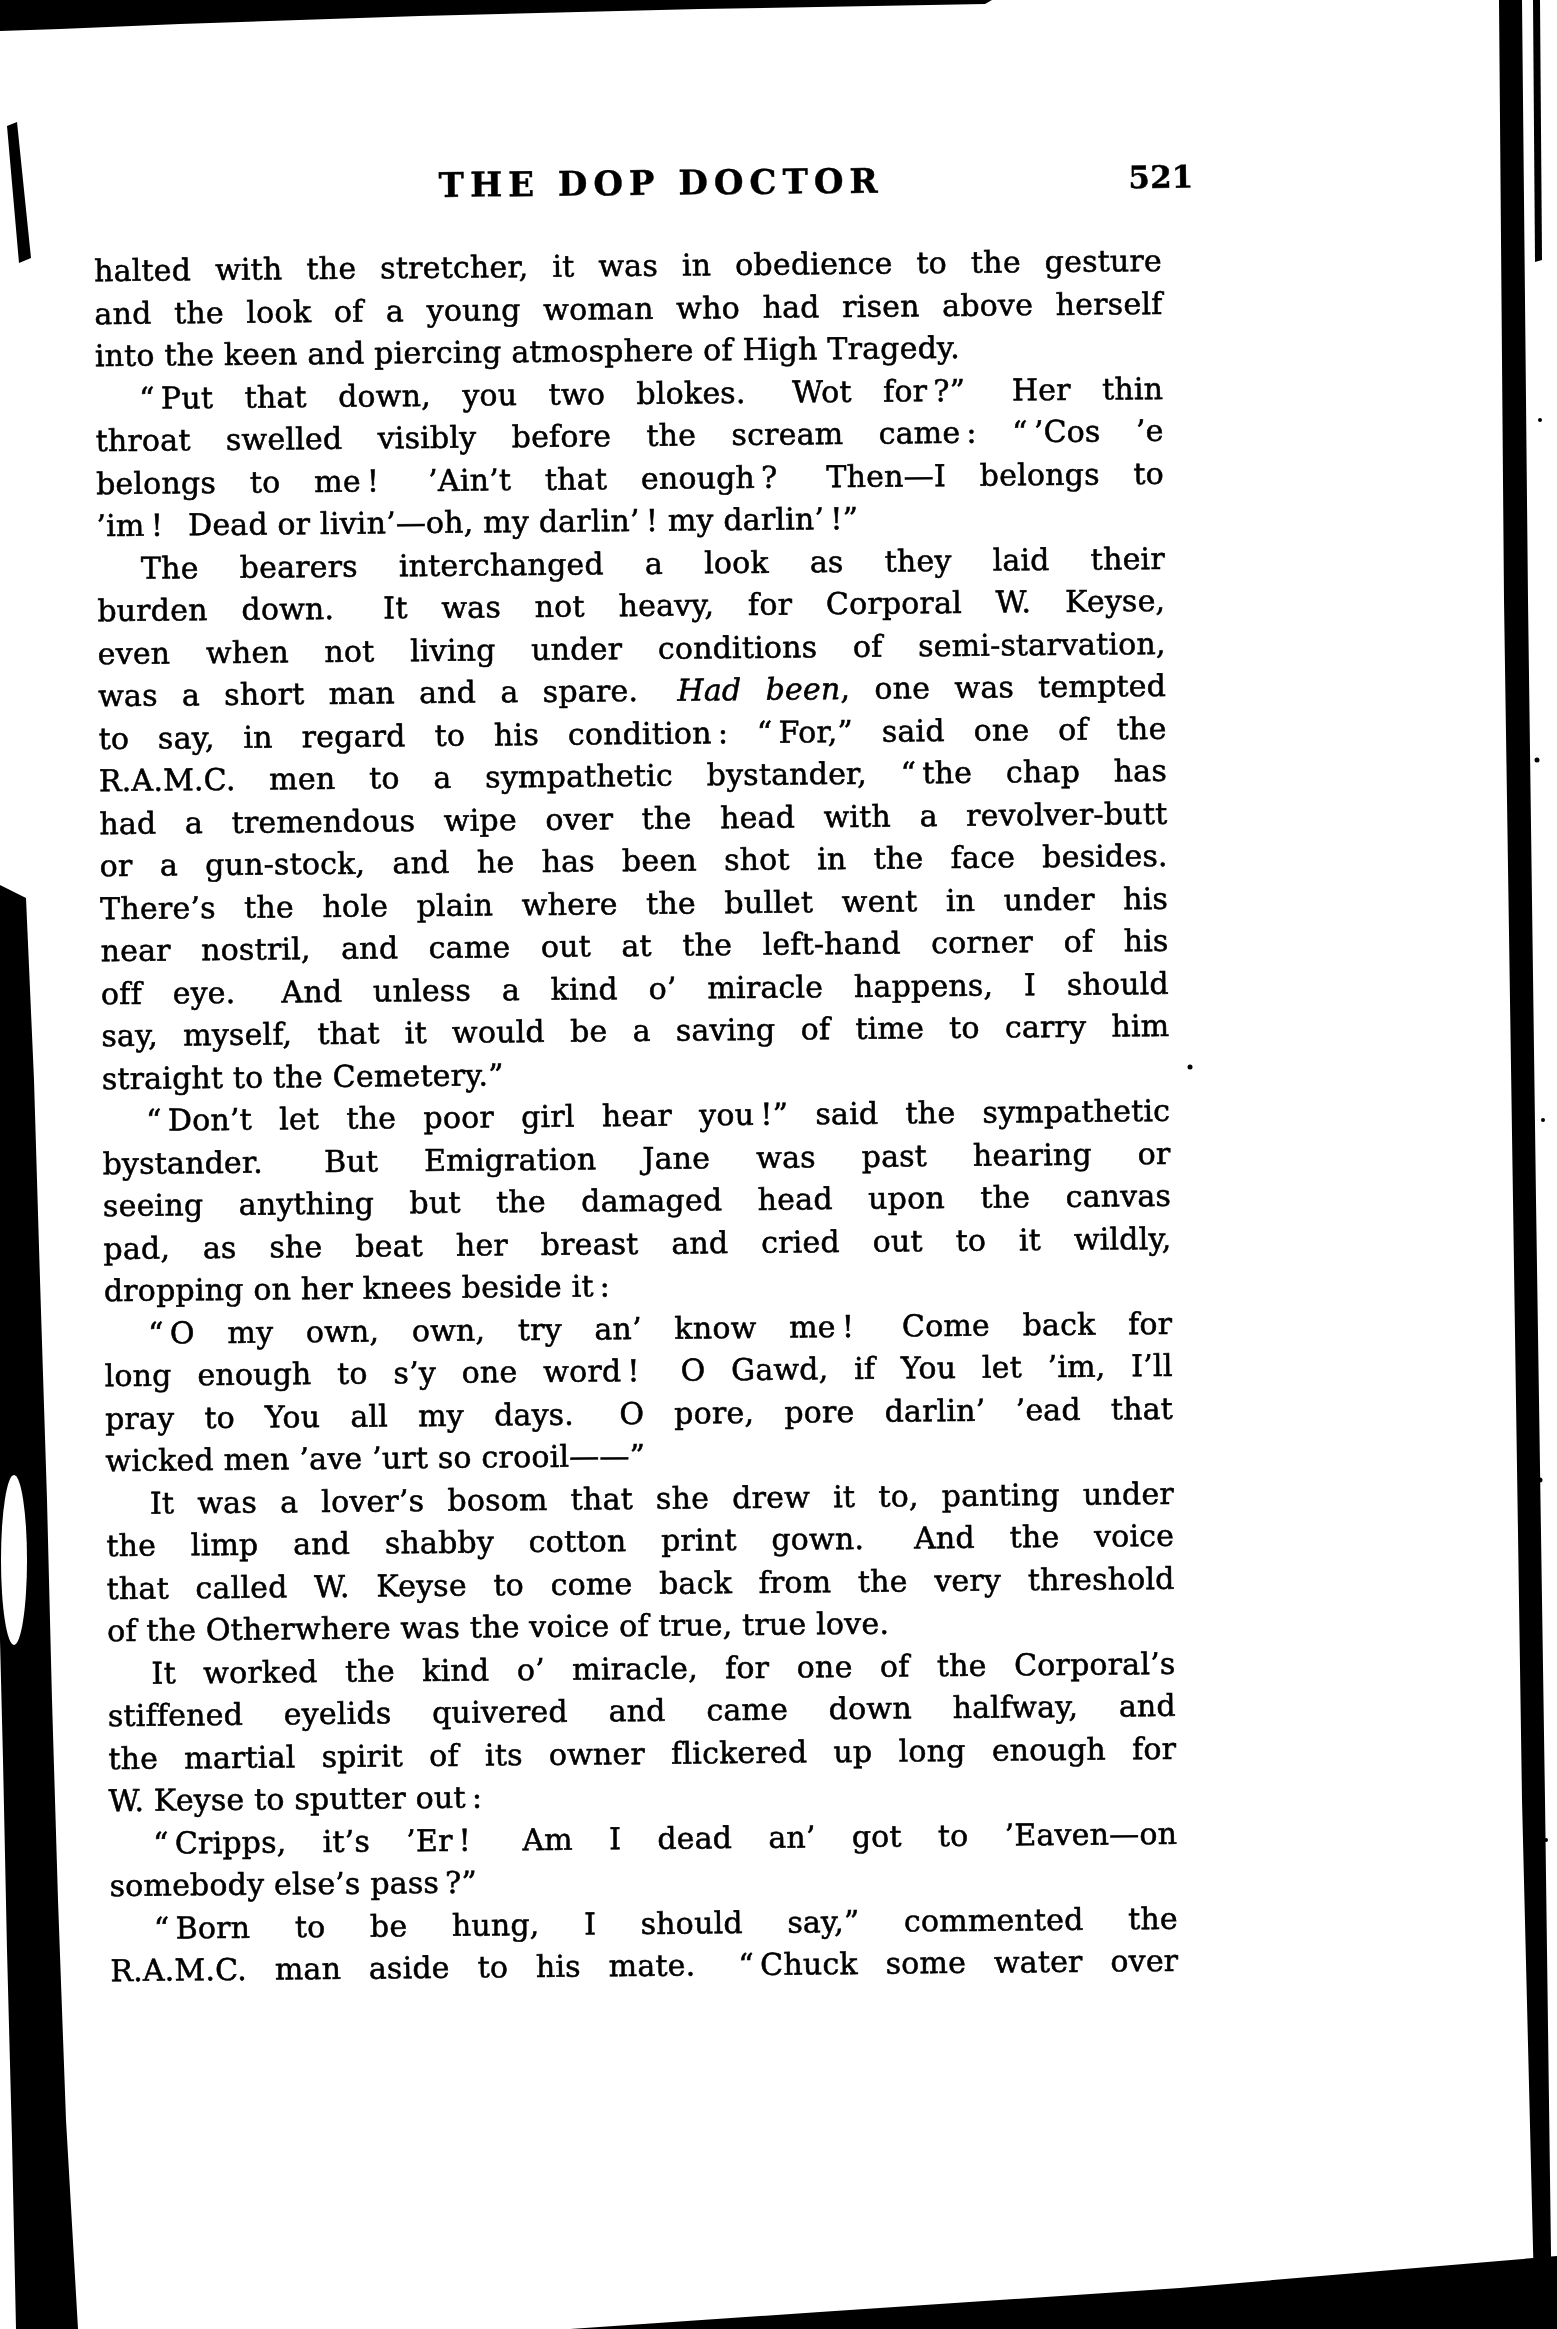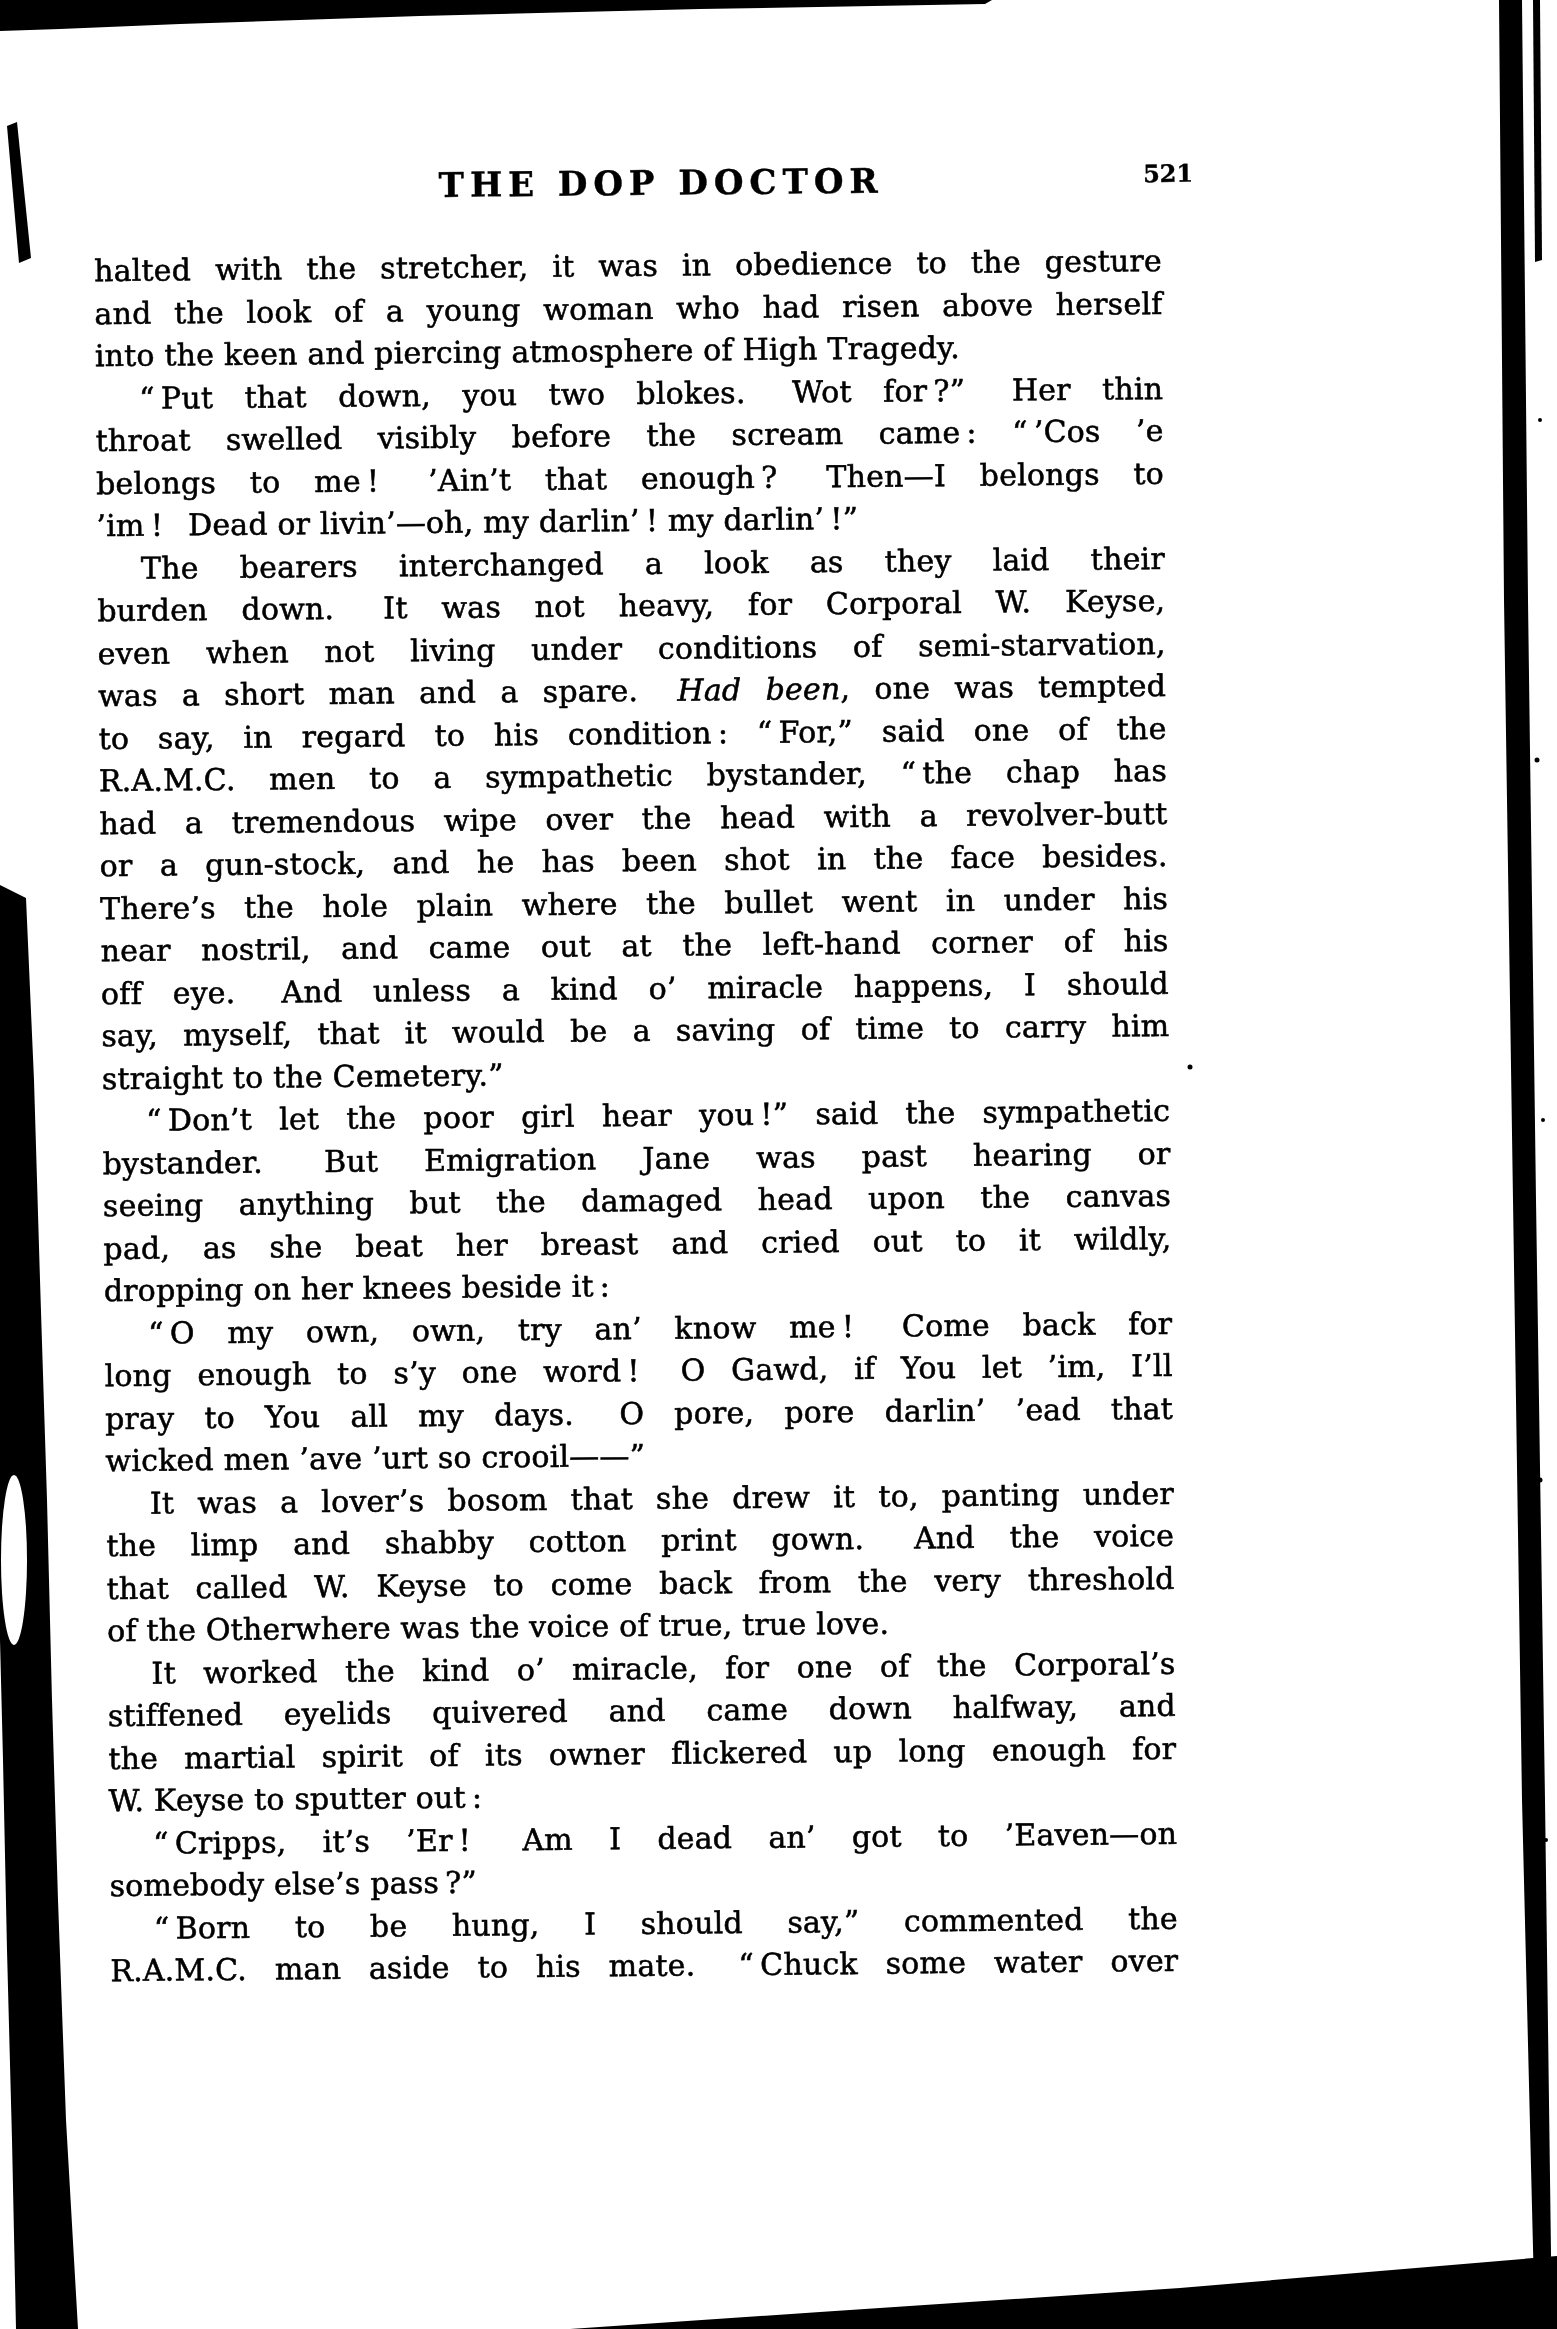--- a/index.html
+++ b/index.html
@@ -44,21 +44,21 @@
     transform: translateX(34px);
     font-size: 34px;
     font-weight: bold;
     letter-spacing: 6px;
     -webkit-text-stroke: 0.4px currentColor;
   }
   .pagenum {
     position: absolute;
     right: -32px;
     top: 1px;
-    font-size: 24px;
+    font-size: 31px;
     font-weight: bold;
     -webkit-text-stroke: 0.4px currentColor;
   }
   .text-block {
     margin-top: 36px;
     font-size: 30px;
     line-height: 42.5px;
     letter-spacing: 0.2px;
     -webkit-text-stroke: 0.55px currentColor;
   }

